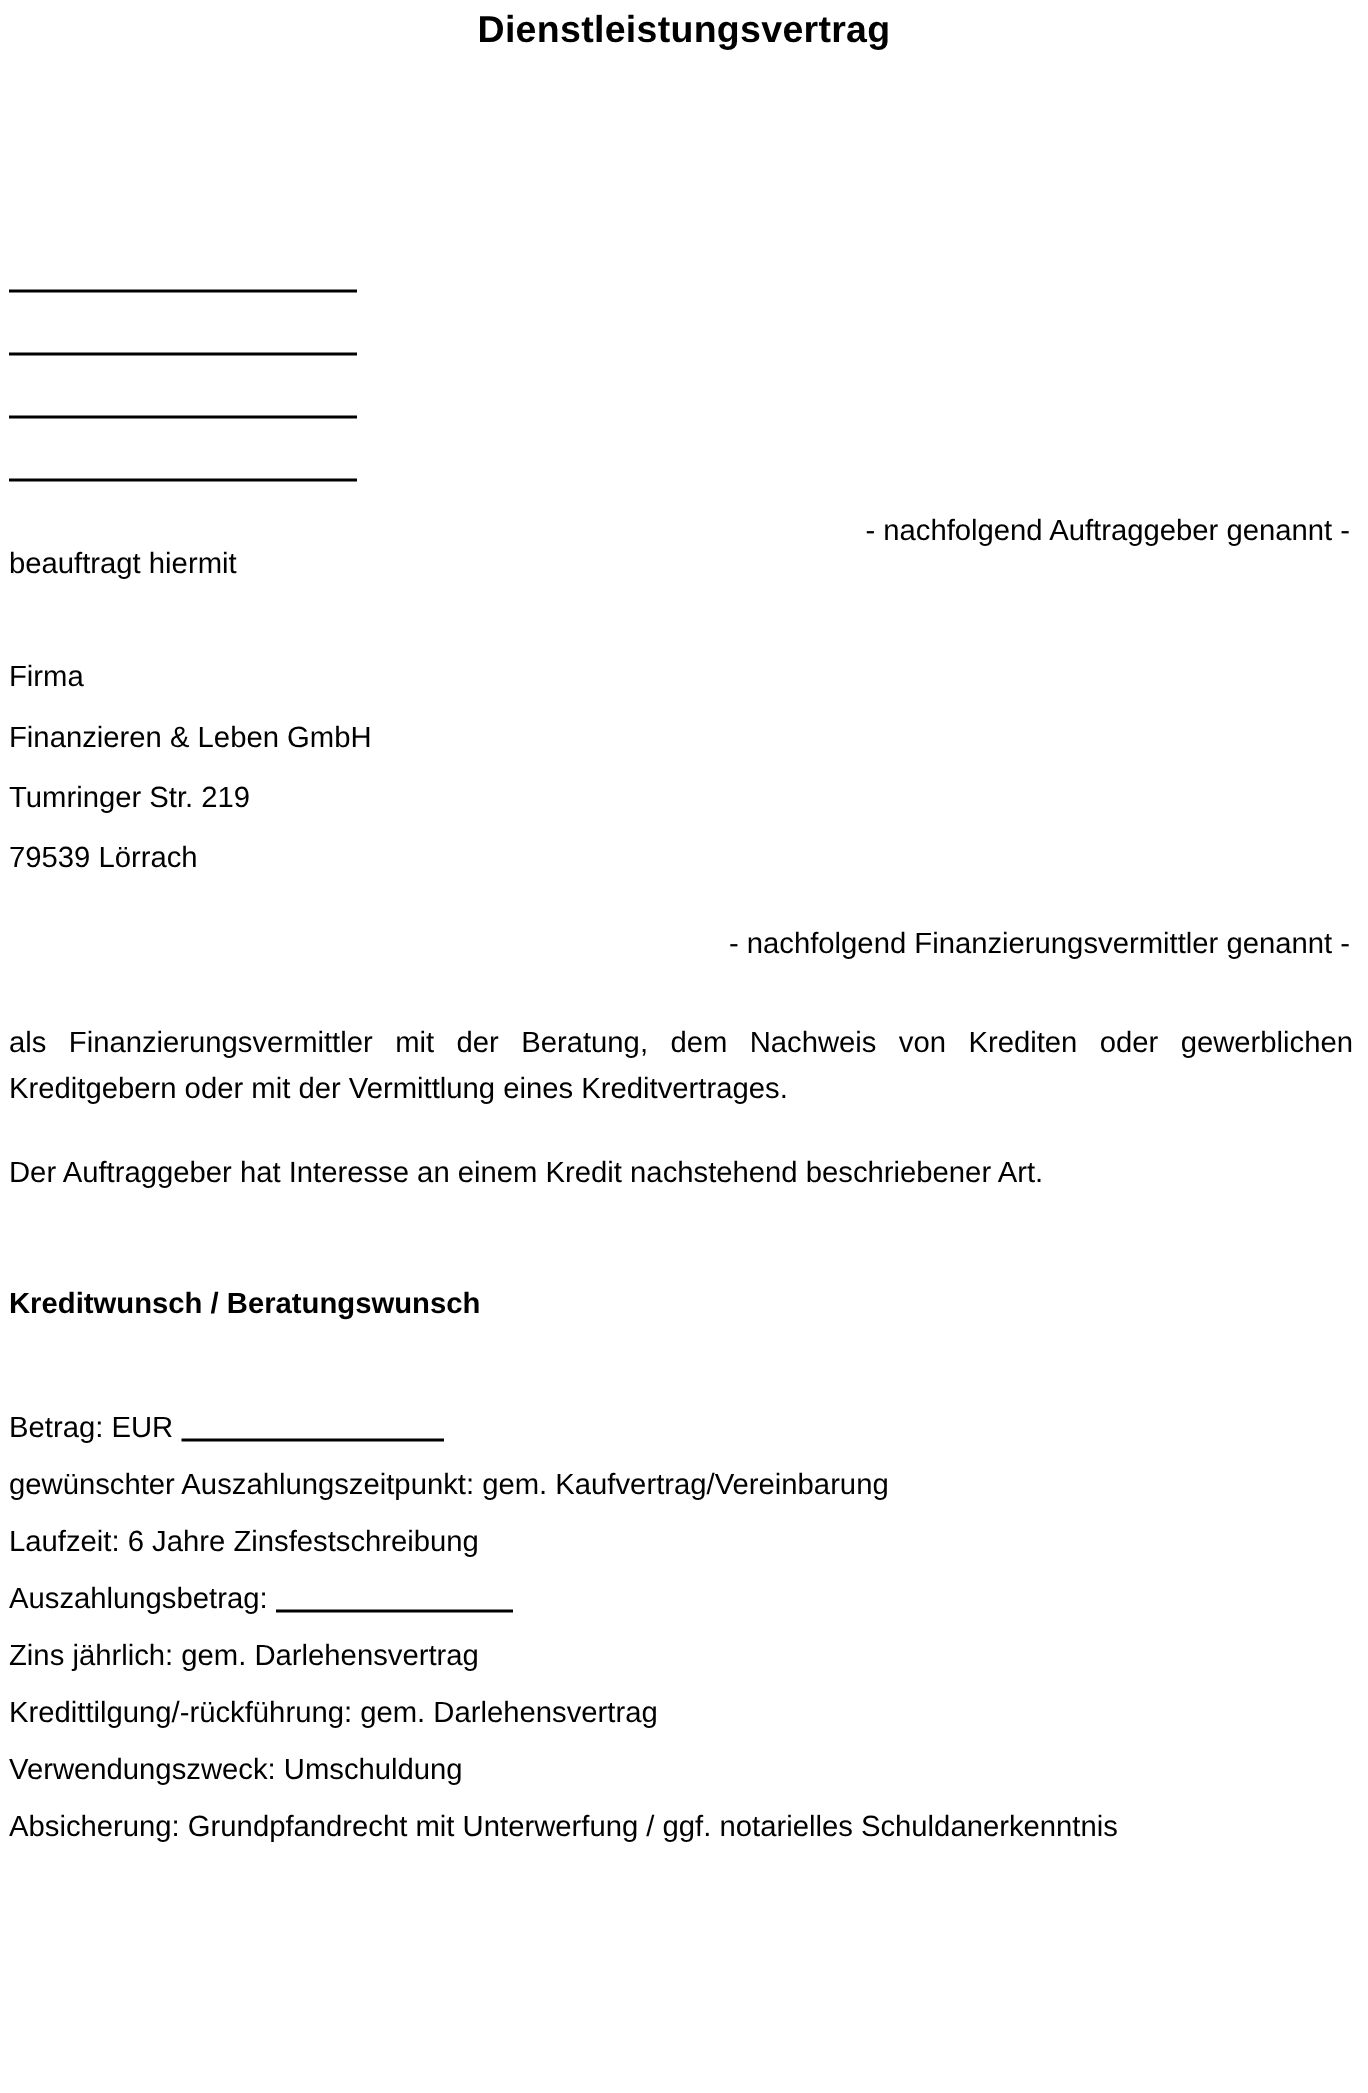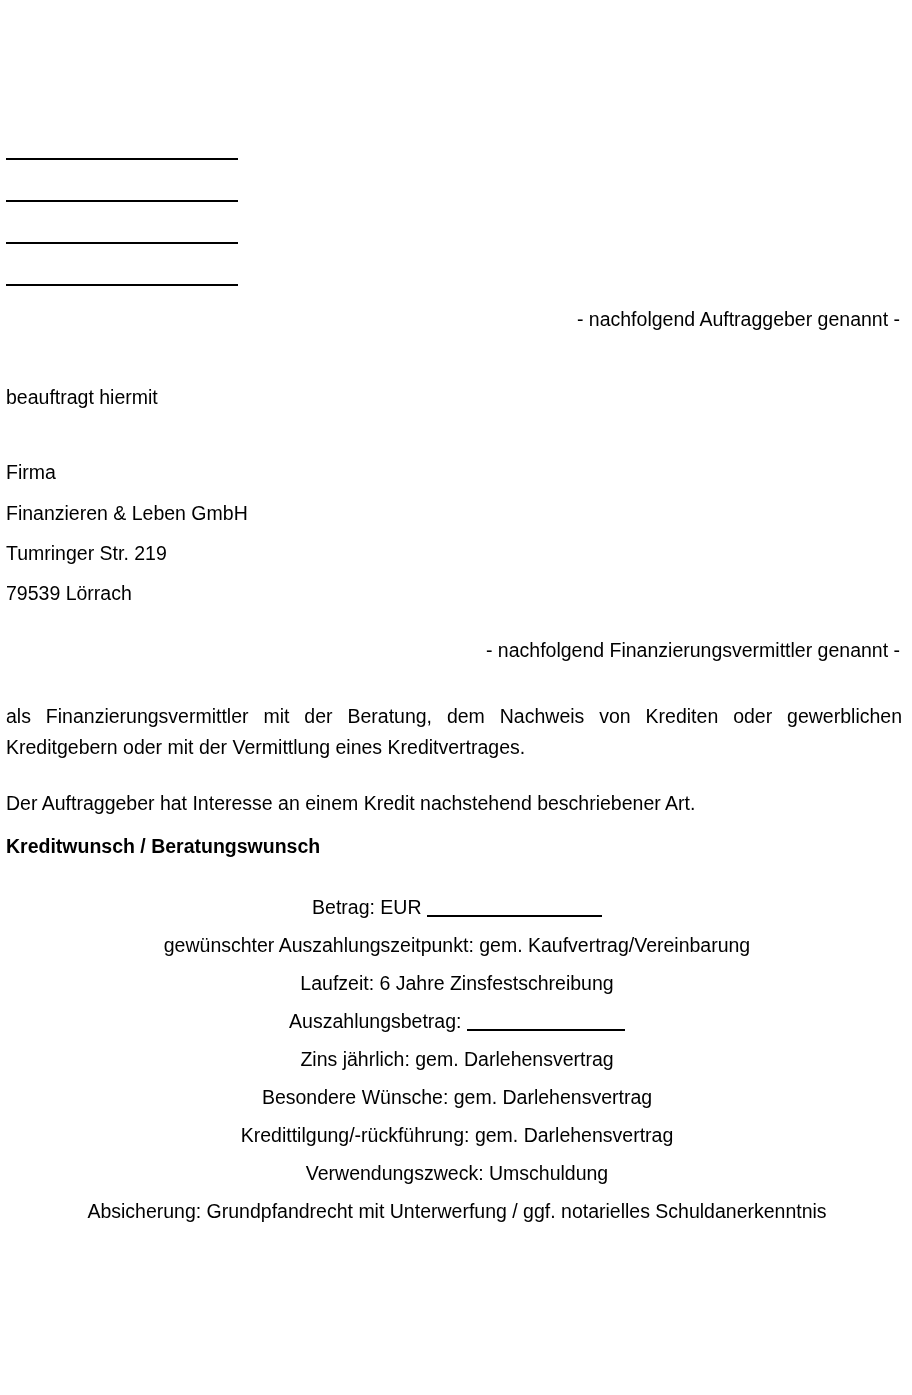--- a/index.html
+++ b/index.html
@@ -43,21 +43,20 @@
     text-align: right;
     font-size: 19.5px;
     margin-top: 22px;
     padding-right: 8px;
   }
   .para {
     font-size: 19.5px;
     line-height: 1.05;
   }
   .block-beauftragt {
-    margin-top: 56px;
     padding-left: 2px;
   }
   .company {
     margin-top: 54px;
     padding-left: 2px;
   }
   .company div {
     font-size: 19.5px;
     margin-bottom: 17px;
   }
@@ -77,29 +76,28 @@
     font-size: 19.5px;
     text-align: justify;
     line-height: 1.55;
   }
   .interesse {
     margin-top: 30px;
     padding-left: 2px;
     font-size: 19.5px;
   }
   .section-head {
-    margin-top: 20px;
+    margin-top: 64px;
     padding-left: 2px;
     font-size: 19.5px;
     font-weight: bold;
   }
   .fields {
-    margin-top: 38px;
+    margin-top: 60px;
     padding-left: 2px;
-    text-align: center;
   }
   .field {
     font-size: 19.5px;
     margin-bottom: 15px;
     white-space: nowrap;
   }
   .fill {
     display: inline-block;
     border-bottom: 2px solid #000;
     height: 16px;
@@ -107,20 +105,21 @@
   }
   .fill-lg { width: 175px; }
   .fill-md { width: 128px; }
   .fill-sm { width: 158px; }
 </style>
 </head>
 <body>
 
 <div class="page">
 
+  <h1 class="doc-title">Dienstleistungsvertrag</h1>
 
   <div class="blank-lines">
     <div class="blank-line"></div>
     <div class="blank-line"></div>
     <div class="blank-line"></div>
     <div class="blank-line"></div>
   </div>
 
   <div class="right-note">- nachfolgend Auftraggeber genannt -</div>
 
@@ -140,19 +139,18 @@
   <div class="interesse">Der Auftraggeber hat Interesse an einem Kredit nachstehend beschriebener Art.</div>
 
   <div class="section-head">Kreditwunsch / Beratungswunsch</div>
 
   <div class="fields">
     <div class="field"><span>Betrag: EUR</span> <span class="fill fill-lg"></span></div>
     <div class="field">gewünschter Auszahlungszeitpunkt: gem. Kaufvertrag/Vereinbarung</div>
     <div class="field">Laufzeit: 6 Jahre Zinsfestschreibung</div>
     <div class="field"><span>Auszahlungsbetrag:</span> <span class="fill fill-sm"></span></div>
     <div class="field">Zins jährlich: gem. Darlehensvertrag</div>
-    <div class="field">Besondere Wünsche: gem. Darlehensvertrag</div>
     <div class="field">Kredittilgung/-rückführung: gem. Darlehensvertrag</div>
     <div class="field">Verwendungszweck: Umschuldung</div>
     <div class="field">Absicherung: Grundpfandrecht mit Unterwerfung / ggf. notarielles Schuldanerkenntnis</div>
   </div>
 
 </div>
 
 </body></html>

